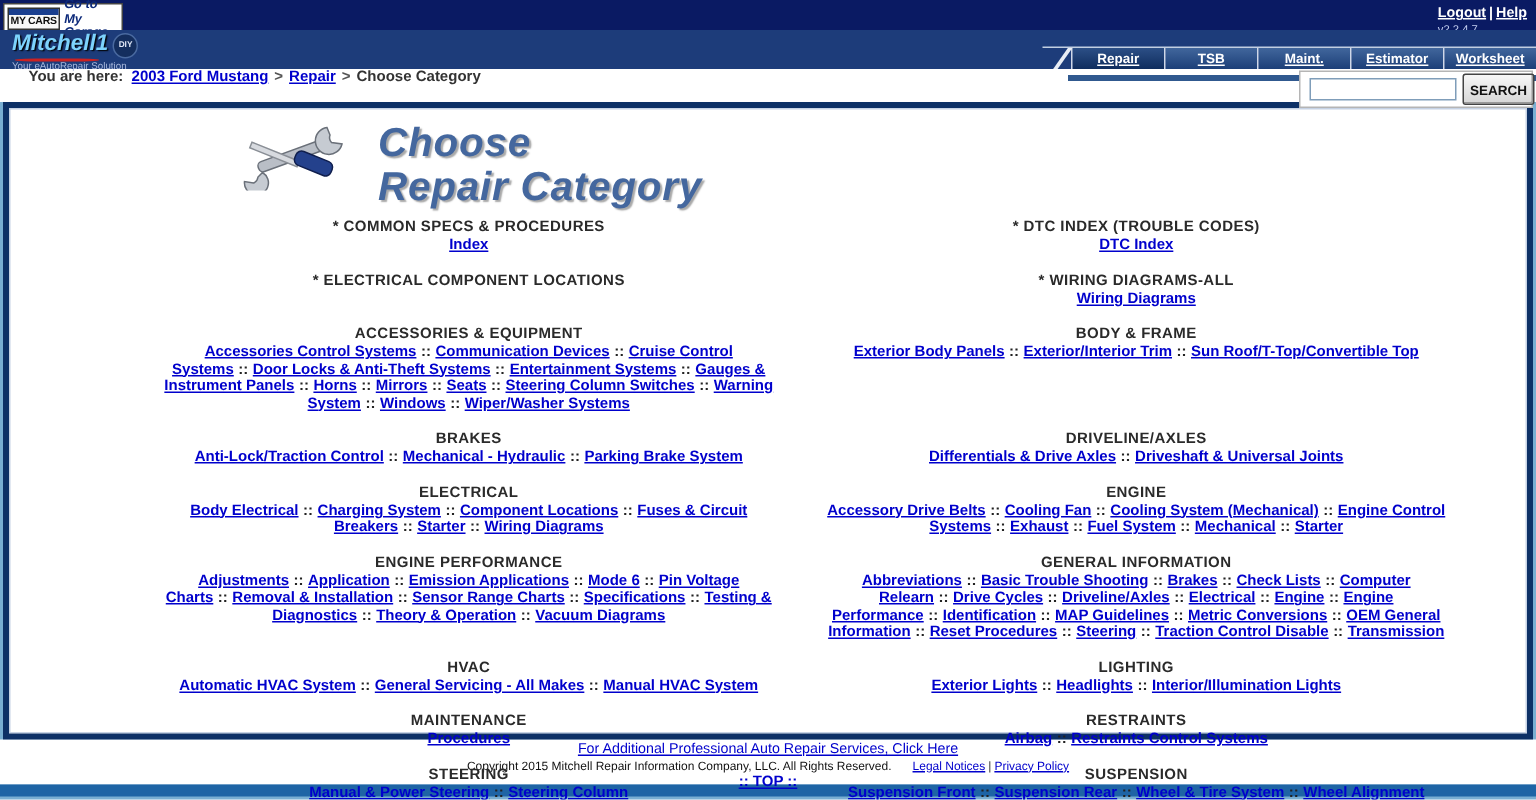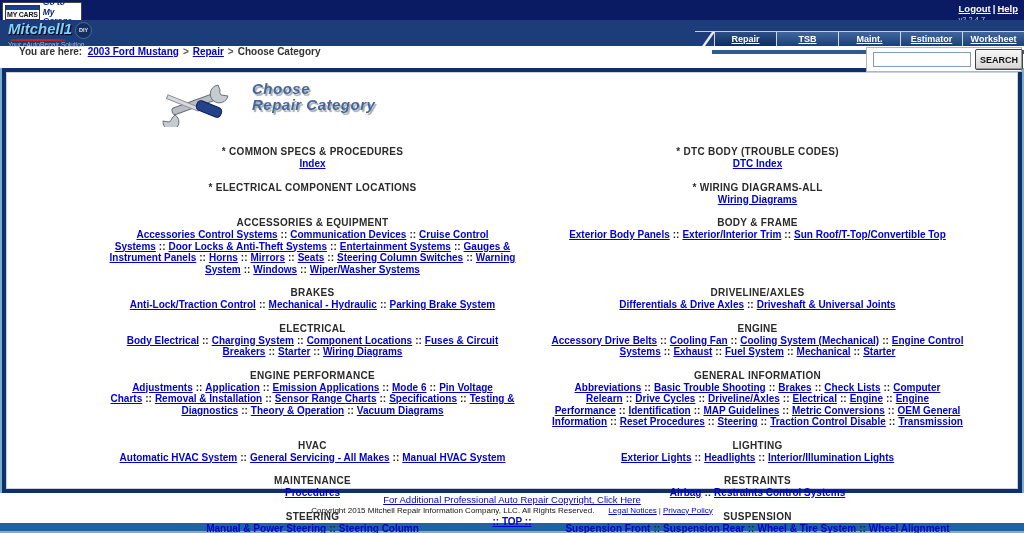--- a/index.html
+++ b/index.html
@@ -74,21 +74,21 @@
   }
 
   
   .content {
     margin:0 2px; height:417px; background:#fff; position:relative;
     border:4px solid #0d3066; box-shadow:inset 0 0 0 1px #c6d2e4;
   }
   .header-graphic { position:absolute; left:152px; top:9px; display:flex; align-items:flex-start; }
   .title-block {
     margin-left:16px; font-style:italic; font-weight:bold; color:#44679e;
-    font-size:15px; line-height:1.08; text-shadow:1.5px 1.5px 1px #a8a8a8; letter-spacing:0.5px;
+    font-size:27px; line-height:1.08; text-shadow:1.5px 1.5px 1px #a8a8a8; letter-spacing:0.5px;
   }
   .cat-grid {
     position:absolute; left:99px; right:53px; top:74px;
     display:grid; grid-template-columns:1fr 1fr; column-gap:30px;
   }
   .cat-section { margin-bottom:12px;text-align:center; }
   .cat-heading { font-size:10px; font-weight:bold; color:#2a2a2a; letter-spacing:0.3px; margin-bottom:1px; }
   .cat-links { font-size:10px; font-weight:bold; line-height:11.5px; color:#222; }
   .cat-links .sep { color:#222; margin:0 3px; }
 
@@ -168,21 +168,21 @@
   </div>
   <div class="cat-grid" id="cat-grid">
       <div class="cat-cell">
         <div class="cat-section">
           <div class="cat-heading">* COMMON SPECS &amp; PROCEDURES</div>
           <div class="cat-links"><a>Index</a></div>
         </div>
       </div>
       <div class="cat-cell">
         <div class="cat-section">
-          <div class="cat-heading">* DTC BODY (TROUBLE CODES)</div>
+          <div class="cat-heading">* DTC INDEX (TROUBLE CODES)</div>
           <div class="cat-links"><a>DTC Index</a></div>
         </div>
       </div>
       <div class="cat-cell">
         <div class="cat-section">
           <div class="cat-heading">* ELECTRICAL COMPONENT LOCATIONS</div>
         </div>
       </div>
       <div class="cat-cell">
         <div class="cat-section">
@@ -271,19 +271,19 @@
       <div class="cat-cell">
         <div class="cat-section">
           <div class="cat-heading">SUSPENSION</div>
           <div class="cat-links"><a>Suspension Front</a><span class="sep">::</span><a>Suspension Rear</a><span class="sep">::</span><a>Wheel &amp; Tire System</a><span class="sep">::</span><a>Wheel Alignment</a></div>
         </div>
       </div>
     </div>
 </div>
 
 <div class="footer">
-  <div class="f1"><a>For Additional Professional Auto Repair Copyright, Click Here</a></div>
+  <div class="f1"><a>For Additional Professional Auto Repair Services, Click Here</a></div>
   <div class="f2">
     <span>Copyright 2015 Mitchell Repair Information Company, LLC.  All Rights Reserved.</span><span class="legal"><a>Legal Notices</a><span class="fdiv">|</span><a>Privacy Policy</a></span>
   </div>
   <div class="f3"><a>:: TOP ::</a></div>
 </div>
 <div class="bottombar"></div>
 
 </body></html>

